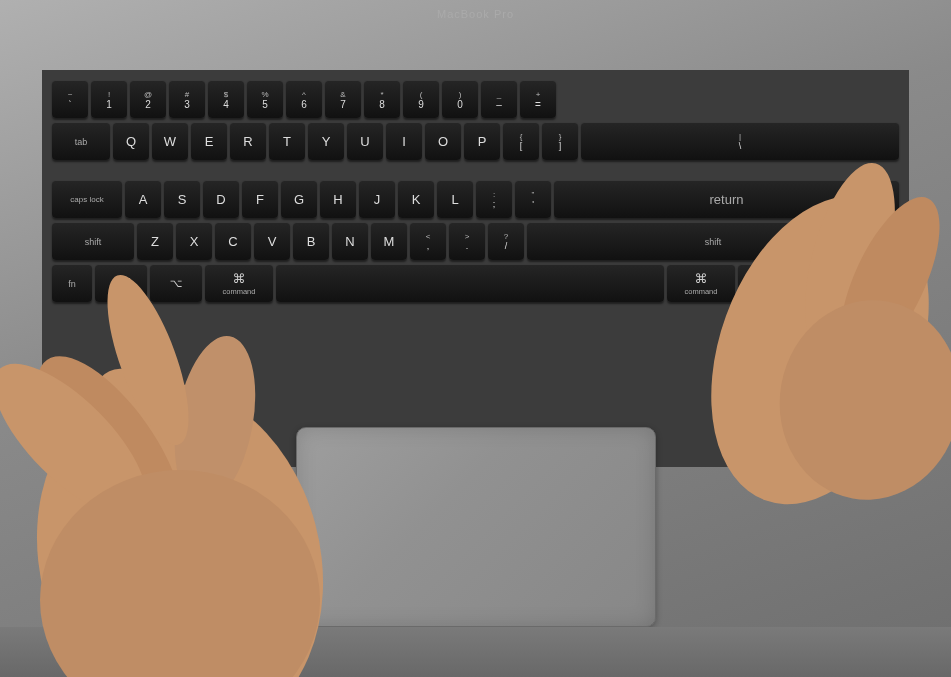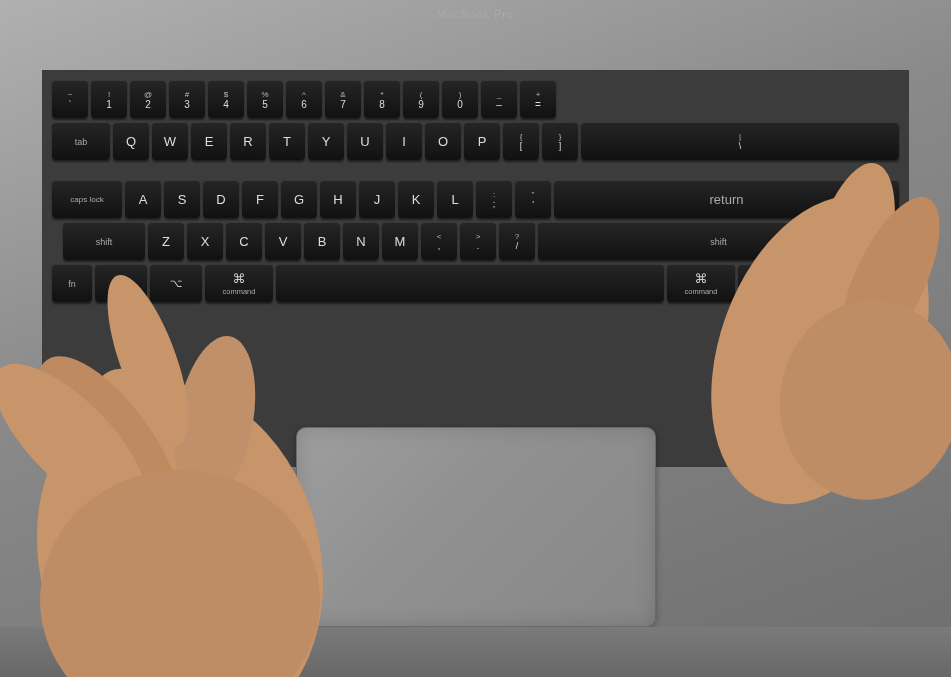--- a/index.html
+++ b/index.html
@@ -156,21 +156,21 @@
         <span style="font-size:8px;color:#bbb;">:</span>
         <span style="font-size:9px;">;</span>
       </div>
       <div style="background:linear-gradient(180deg,#252525,#111);border-radius:4px;color:#ddd;display:flex;flex-direction:column;align-items:center;justify-content:center;height:38px;min-width:36px;border-top:1px solid #3a3a3a;box-shadow:0 2px 2px rgba(0,0,0,0.5);">
         <span style="font-size:8px;color:#bbb;">"</span>
         <span style="font-size:9px;">'</span>
       </div>
       <div style="background:linear-gradient(180deg,#252525,#111);border-radius:4px;color:#aaa;display:flex;align-items:center;justify-content:center;height:38px;flex:1;min-width:70px;border-top:1px solid #3a3a3a;box-shadow:0 2px 2px rgba(0,0,0,0.5);font-size:13px;">return</div>
     </div>
 
-    <div style="display:flex;gap:3px;margin-bottom:4px;margin-left:11px;">
+    <div style="display:flex;gap:3px;margin-bottom:4px;">
       <div style="background:linear-gradient(180deg,#252525,#111);border-radius:4px;color:#aaa;display:flex;align-items:center;justify-content:center;height:38px;min-width:82px;border-top:1px solid #3a3a3a;box-shadow:0 2px 2px rgba(0,0,0,0.5);font-size:9px;">shift</div>
       <div style="background:linear-gradient(180deg,#252525,#111);border-radius:4px;color:#ddd;display:flex;align-items:center;justify-content:center;height:38px;min-width:36px;border-top:1px solid #3a3a3a;box-shadow:0 2px 2px rgba(0,0,0,0.5);font-size:13px;font-weight:500;">Z</div>
       <div style="background:linear-gradient(180deg,#252525,#111);border-radius:4px;color:#ddd;display:flex;align-items:center;justify-content:center;height:38px;min-width:36px;border-top:1px solid #3a3a3a;box-shadow:0 2px 2px rgba(0,0,0,0.5);font-size:13px;font-weight:500;">X</div>
       <div style="background:linear-gradient(180deg,#252525,#111);border-radius:4px;color:#ddd;display:flex;align-items:center;justify-content:center;height:38px;min-width:36px;border-top:1px solid #3a3a3a;box-shadow:0 2px 2px rgba(0,0,0,0.5);font-size:13px;font-weight:500;">C</div>
       <div style="background:linear-gradient(180deg,#252525,#111);border-radius:4px;color:#ddd;display:flex;align-items:center;justify-content:center;height:38px;min-width:36px;border-top:1px solid #3a3a3a;box-shadow:0 2px 2px rgba(0,0,0,0.5);font-size:13px;font-weight:500;">V</div>
       <div style="background:linear-gradient(180deg,#252525,#111);border-radius:4px;color:#ddd;display:flex;align-items:center;justify-content:center;height:38px;min-width:36px;border-top:1px solid #3a3a3a;box-shadow:0 2px 2px rgba(0,0,0,0.5);font-size:13px;font-weight:500;">B</div>
       <div style="background:linear-gradient(180deg,#252525,#111);border-radius:4px;color:#ddd;display:flex;align-items:center;justify-content:center;height:38px;min-width:36px;border-top:1px solid #3a3a3a;box-shadow:0 2px 2px rgba(0,0,0,0.5);font-size:13px;font-weight:500;">N</div>
       <div style="background:linear-gradient(180deg,#252525,#111);border-radius:4px;color:#ddd;display:flex;align-items:center;justify-content:center;height:38px;min-width:36px;border-top:1px solid #3a3a3a;box-shadow:0 2px 2px rgba(0,0,0,0.5);font-size:13px;font-weight:500;">M</div>
       <div style="background:linear-gradient(180deg,#252525,#111);border-radius:4px;color:#ddd;display:flex;flex-direction:column;align-items:center;justify-content:center;height:38px;min-width:36px;border-top:1px solid #3a3a3a;box-shadow:0 2px 2px rgba(0,0,0,0.5);">
         <span style="font-size:8px;color:#bbb;">&lt;</span>

